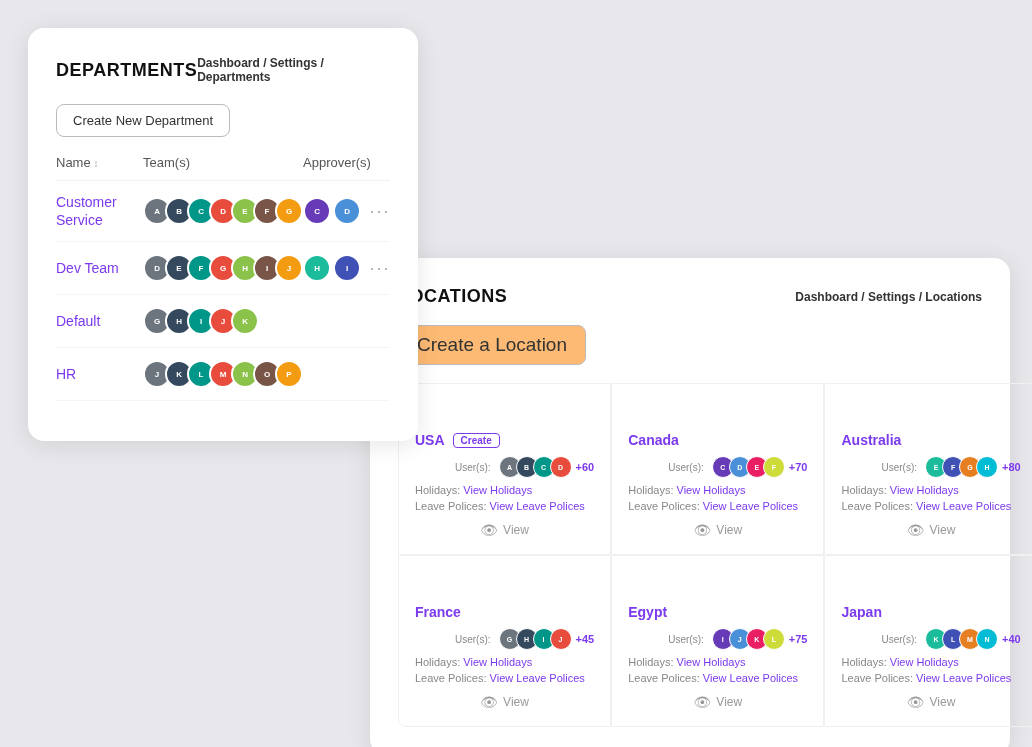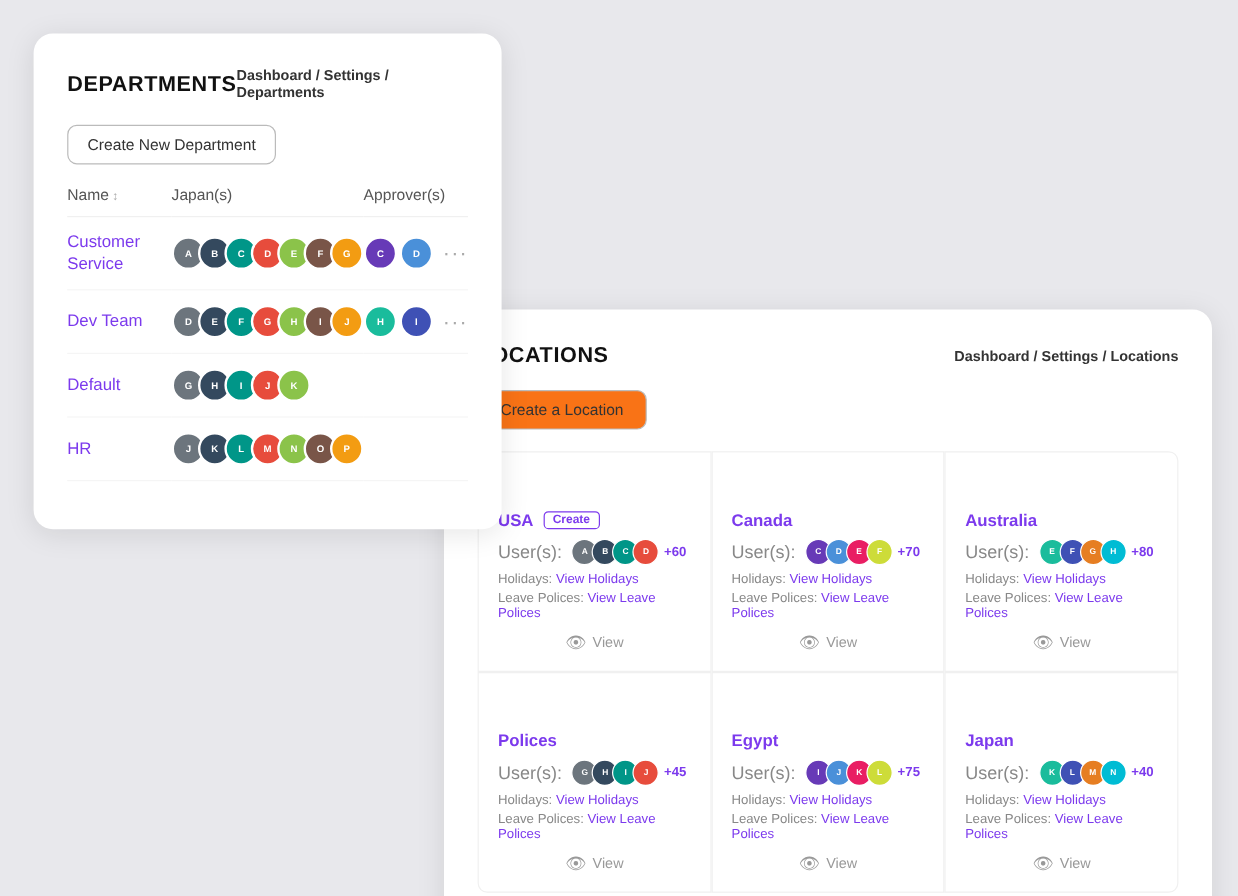--- a/index.html
+++ b/index.html
@@ -134,24 +134,24 @@
       margin-bottom: 18px;
     }
     .loc-title {
       font-size: 18px;
       font-weight: 700;
       letter-spacing: 0.5px;
       color: #111;
     }
     .create-loc-btn {
       border: 1.5px solid #bbb;
-      background: #f97316;
+      background: #fdba74;
       border-radius: 8px;
       padding: 8px 18px;
-      font-size: 13px;
+      font-size: 19px;
       color: #333;
       cursor: pointer;
       margin-bottom: 18px;
       display: inline-block;
     }
     .loc-grid {
       display: grid;
       grid-template-columns: repeat(3, 1fr);
       gap: 0;
     }
@@ -184,23 +184,24 @@
       border-radius: 4px;
       padding: 1px 7px;
     }
     .loc-users-row {
       display: flex;
       align-items: center;
       gap: 4px;
       margin-bottom: 6px;
     }
     .loc-label {
-      font-size: 15px;
+      font-size: 10px;
       color: #888;
       margin-right: 4px;
+      margin-left: 40px;
     }
     .loc-count {
       font-size: 11px;
       color: #7c3aed;
       font-weight: 600;
     }
     .loc-link-row {
       font-size: 11px;
       color: #888;
       margin-bottom: 4px;
@@ -243,21 +244,21 @@
       <span>Dashboard / Settings / </span><span>Departments</span>
     </div>
   </div>
 
   <button class="create-dept-btn">Create New Department</button>
 
   <table class="dept-table">
     <thead>
       <tr>
         <th class="sort-icon">Name</th>
-        <th>Japan(s)</th>
+        <th>Team(s)</th>
         <th>Approver(s)</th>
       </tr>
     </thead>
     <tbody id="dept-tbody">
     <tr>
     <td>
       <a class="dept-name-link">Customer Service</a>
     </td>
     <td>
       <div class="avatar-group">
@@ -521,21 +522,21 @@
       <span>Leave Polices: </span>
       <a class="loc-link">View Leave Polices</a>
     </div>
     <div class="view-row">
       <span class="eye-icon">👁</span>
       <span>View</span>
     </div>
   </div>
       <div class="loc-card">
     <div class="loc-name-row">
-      <span class="loc-name">Polices</span>
+      <span class="loc-name">France</span>
 
     </div>
     <div class="loc-users-row">
       <span class="loc-label">User(s):</span>
       <div style="display:flex;align-items:center;">
         <div class="loc-avatar" style="background:#6c757d;display:inline-flex;align-items:center;justify-content:center;">
               <span style="font-size:7px;color:white;font-weight:bold;">G</span>
             </div>
             <div class="loc-avatar" style="background:#34495e;display:inline-flex;align-items:center;justify-content:center;">
               <span style="font-size:7px;color:white;font-weight:bold;">H</span>

